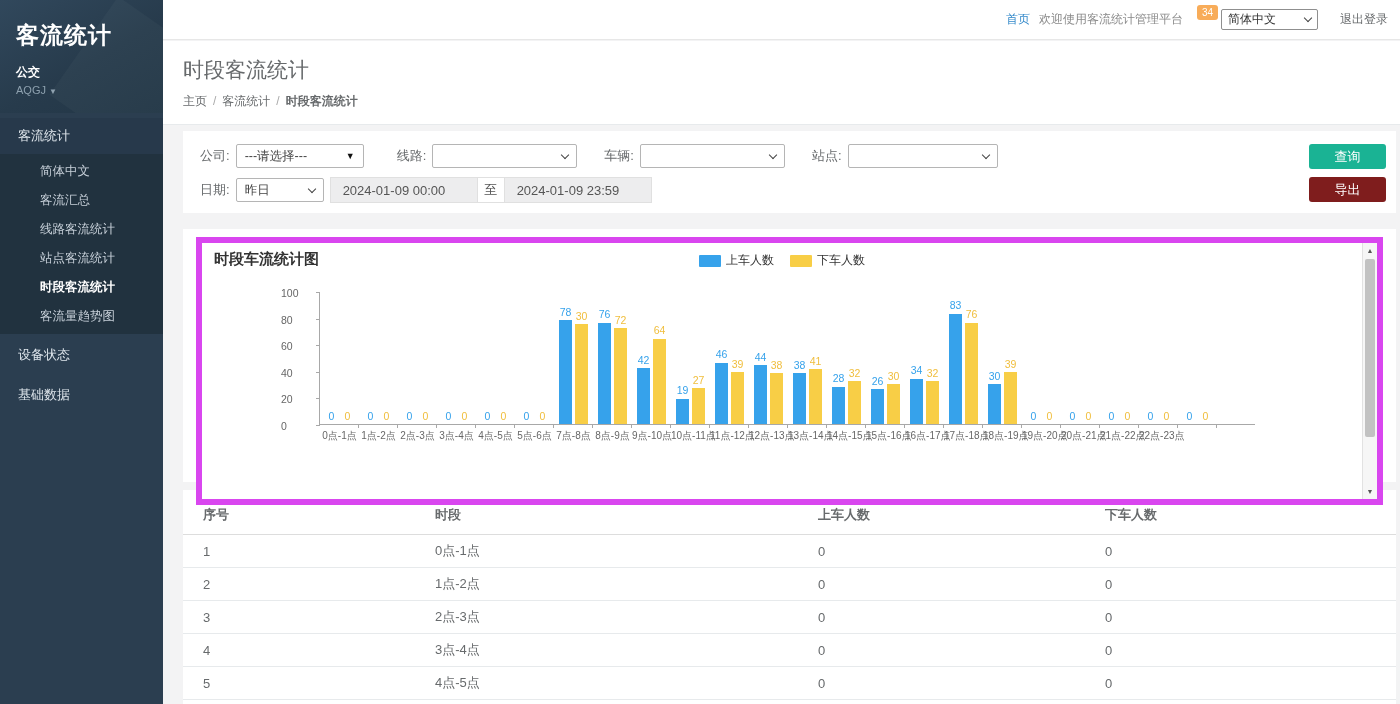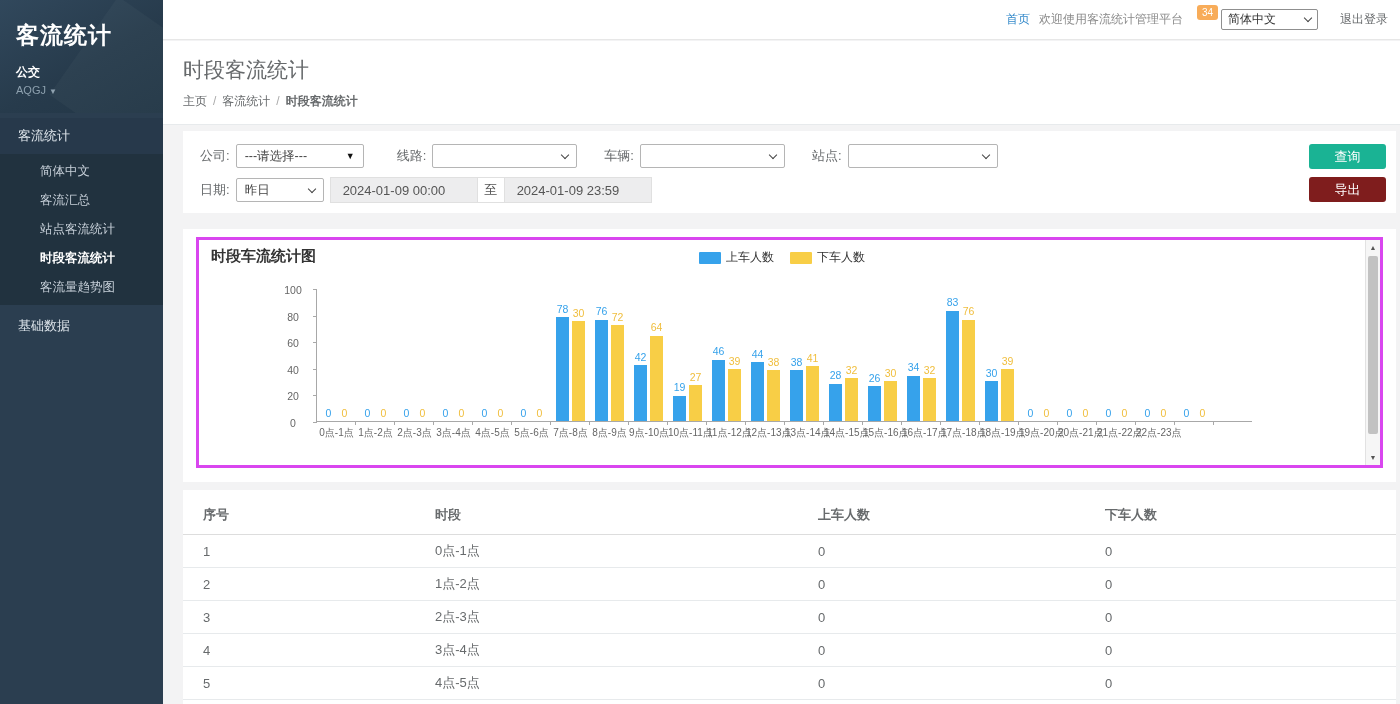--- a/index.html
+++ b/index.html
@@ -58,28 +58,28 @@
   .date-input { height:26px; width:148px; background:#ededee; border:1px solid #e0e0e0; font-size:13px; color:#555;
                 display:flex; align-items:center; padding-left:12px; }
   .date-sep { height:26px; width:26px; background:#fff; border-top:1px solid #e0e0e0; border-bottom:1px solid #e0e0e0;
               display:flex; align-items:center; justify-content:center; font-size:13px; color:#555; }
   .btn { position:absolute; right:10px; width:77px; height:25px; border:none; border-radius:3px; color:#fff; font-size:13px; cursor:pointer;
          font-family:"Liberation Sans","DejaVu Sans",sans-serif; }
   .btn-query { top:13px; background:#1ab394; }
   .btn-export { top:46px; background:#7f1d1d; }
   
   .chart-panel { margin-top:16px; height:253px; padding:8px 13px 19px 13px; }
-  .chart-box { position:relative; height:231px; border:3px solid #d946ef; background:#fff; }
+  .chart-box { position:relative; height:268px; border:6px solid #d946ef; background:#fff; }
   .chart-title { position:absolute; left:12px; top:7px; font-size:15px; font-weight:bold; color:#333; }
   .legend { position:absolute; left:0; right:15px; top:9px; display:flex; justify-content:center; gap:16px; pointer-events:none; }
   .legend-item { display:flex; align-items:center; gap:5px; font-size:12px; color:#333; pointer-events:auto; }
   .legend-swatch { width:22px; height:12px; border-radius:1px; }
   .plot { position:absolute; left:117px; top:49px; width:936px; height:133px;
           border-left:1px solid #a8a8a8; border-bottom:1px solid #a8a8a8; }
-  .ylabel { position:absolute; right:100%; margin-right:9px; width:30px; text-align:center; font-size:10.5px; color:#666; }
+  .ylabel { position:absolute; right:100%; margin-right:9px; width:30px; text-align:left; font-size:10.5px; color:#666; }
   .ytick  { position:absolute; right:100%; width:4px; border-top:1px solid #a8a8a8; }
   .groups { display:flex; height:100%; align-items:flex-end; }
   .group { position:relative; width:39px; height:100%; display:flex; justify-content:center; align-items:flex-end; gap:3px; }
   .bar-wrap { width:13px; height:100%; display:flex; flex-direction:column; justify-content:flex-end; align-items:center; }
   .bar-val { font-size:10.5px; line-height:1; margin-bottom:3px; white-space:nowrap; }
   .bar-rect { width:13px; }
   .xtick { position:absolute; top:100%; right:0; height:4px; border-right:1px solid #a8a8a8; width:0; }
   .xlabel { position:absolute; top:calc(100% + 5px); left:0; width:100%; text-align:center; font-size:10px; color:#666; white-space:nowrap; }
   
   .vscroll { position:absolute; top:0; right:0; bottom:0; width:15px; background:#f6f6f6; border-left:1px solid #e2e2e2; }
@@ -100,24 +100,26 @@
   <div class="logo-area">
     <div class="logo-title">客流统计</div>
     <div class="org-label">公交</div>
     <div class="org-code"><span>AQGJ</span> <span class="caret">▼</span></div>
   </div>
   <nav class="nav">
     <div class="nav-parent">客流统计</div>
     <div class="submenu">
       <div class="submenu-item">简体中文</div>
       <div class="submenu-item">客流汇总</div>
+      <div class="submenu-item">线路客流统计</div>
       <div class="submenu-item">站点客流统计</div>
       <div class="submenu-item active">时段客流统计</div>
       <div class="submenu-item">客流量趋势图</div>
     </div>
+    <div class="nav-section">设备状态</div>
     <div class="nav-section">基础数据</div>
   </nav>
 </aside>
 
 <header class="topbar">
   <span class="home-link">首页</span>
   <span class="welcome-text">欢迎使用客流统计管理平台</span>
   <span class="badge">34</span>
   <div class="lang-select">
     <span>简体中文</span>

